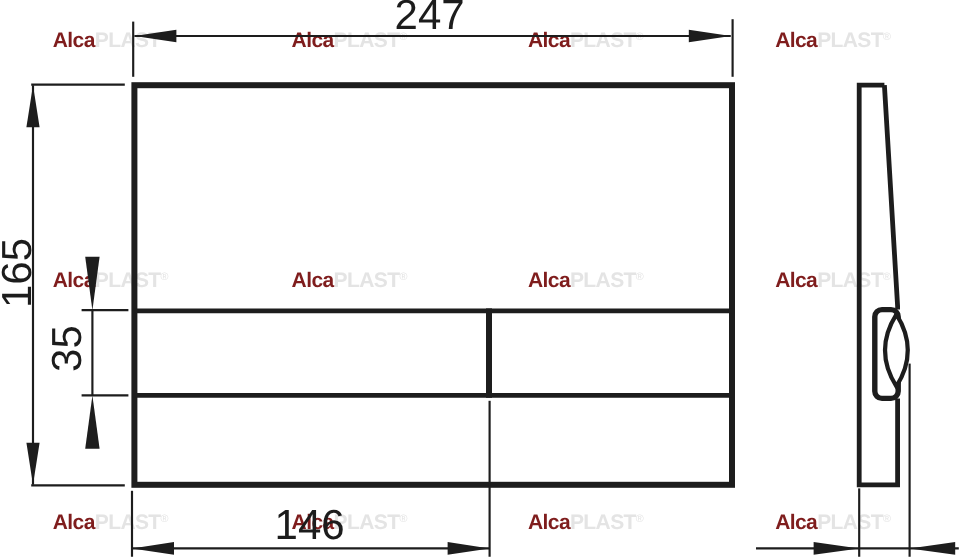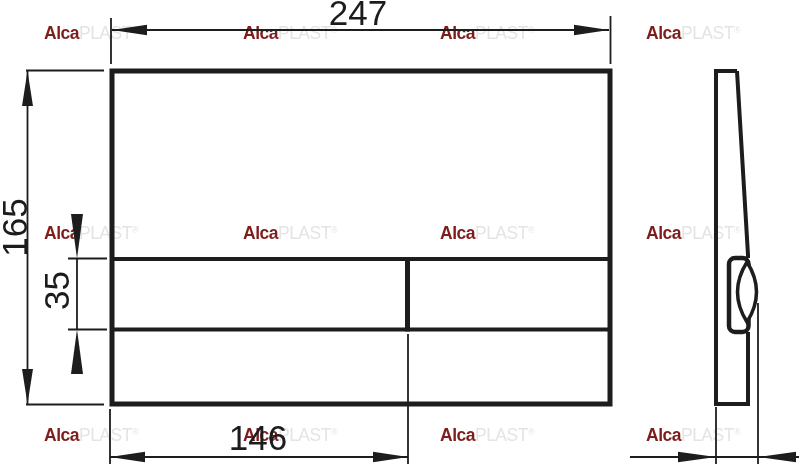--- a/index.html
+++ b/index.html
@@ -8,21 +8,21 @@
     background:#ffffff;
     font-family:"Liberation Sans", sans-serif;
   }
   
   .wm{
     position:absolute;white-space:nowrap;
     font-size:17.5px;line-height:16px;letter-spacing:-0.5px;
     user-select:none;pointer-events:none;
   }
   .wm .wm-bold{font-weight:700;color:#7f1d1d;}
-  .wm .wm-light{font-weight:400;color:#e4e4e4;}
+  .wm .wm-light{font-weight:700;color:#e4e4e4;}
   .wm .wm-reg{font-weight:400;color:#e4e4e4;font-size:9px;vertical-align:6px;}
   
   #drawing{position:absolute;left:0;top:0;}
   
   .dim-label{
     position:absolute;font-size:35px;line-height:35px;color:#1c1c1c;
     text-align:center;letter-spacing:0px;
   }
   .rot{transform:rotate(-90deg);}
 </style>

